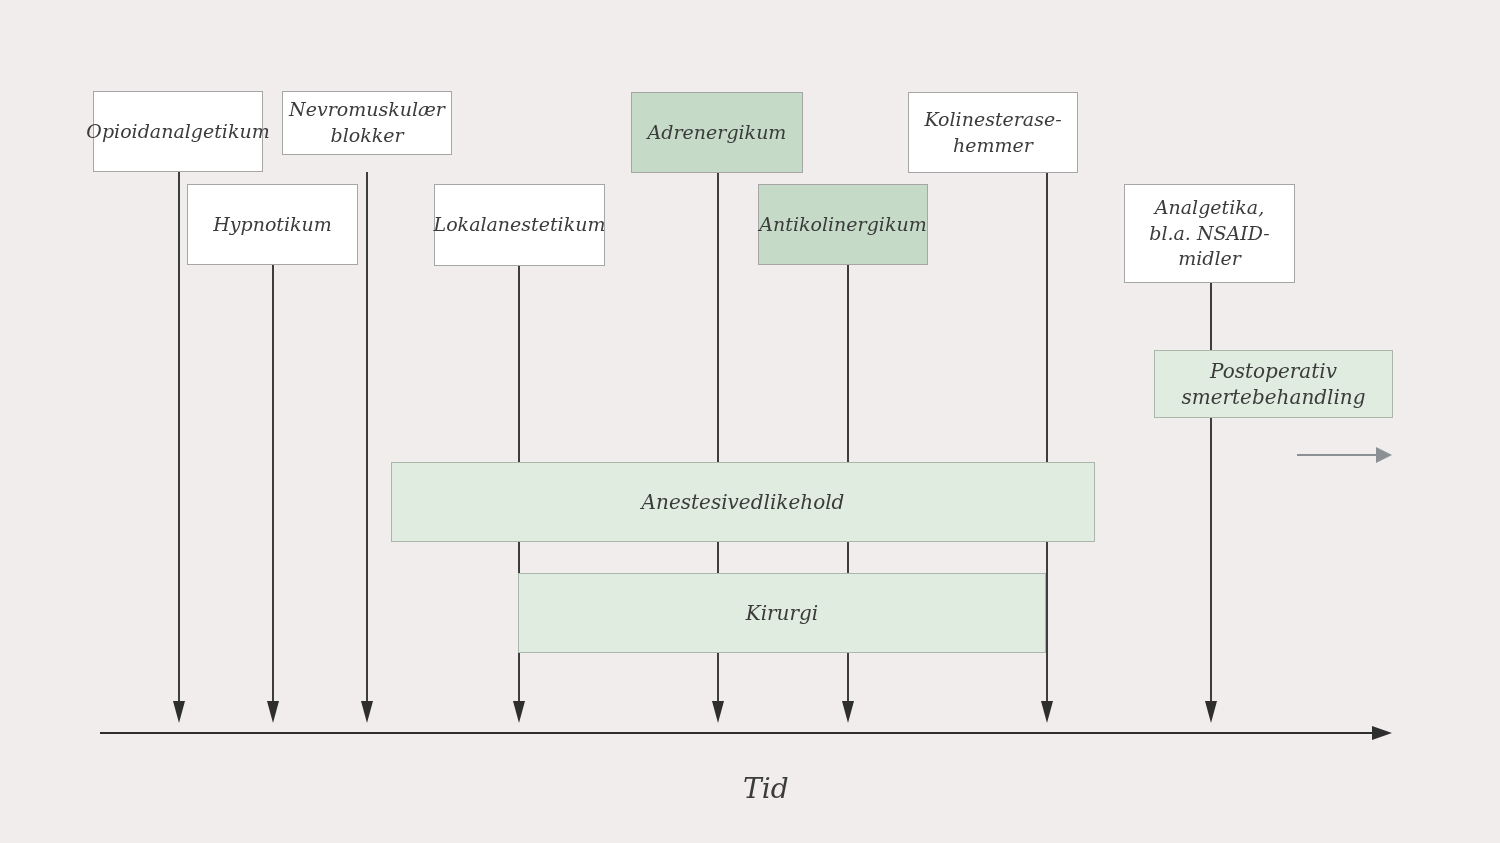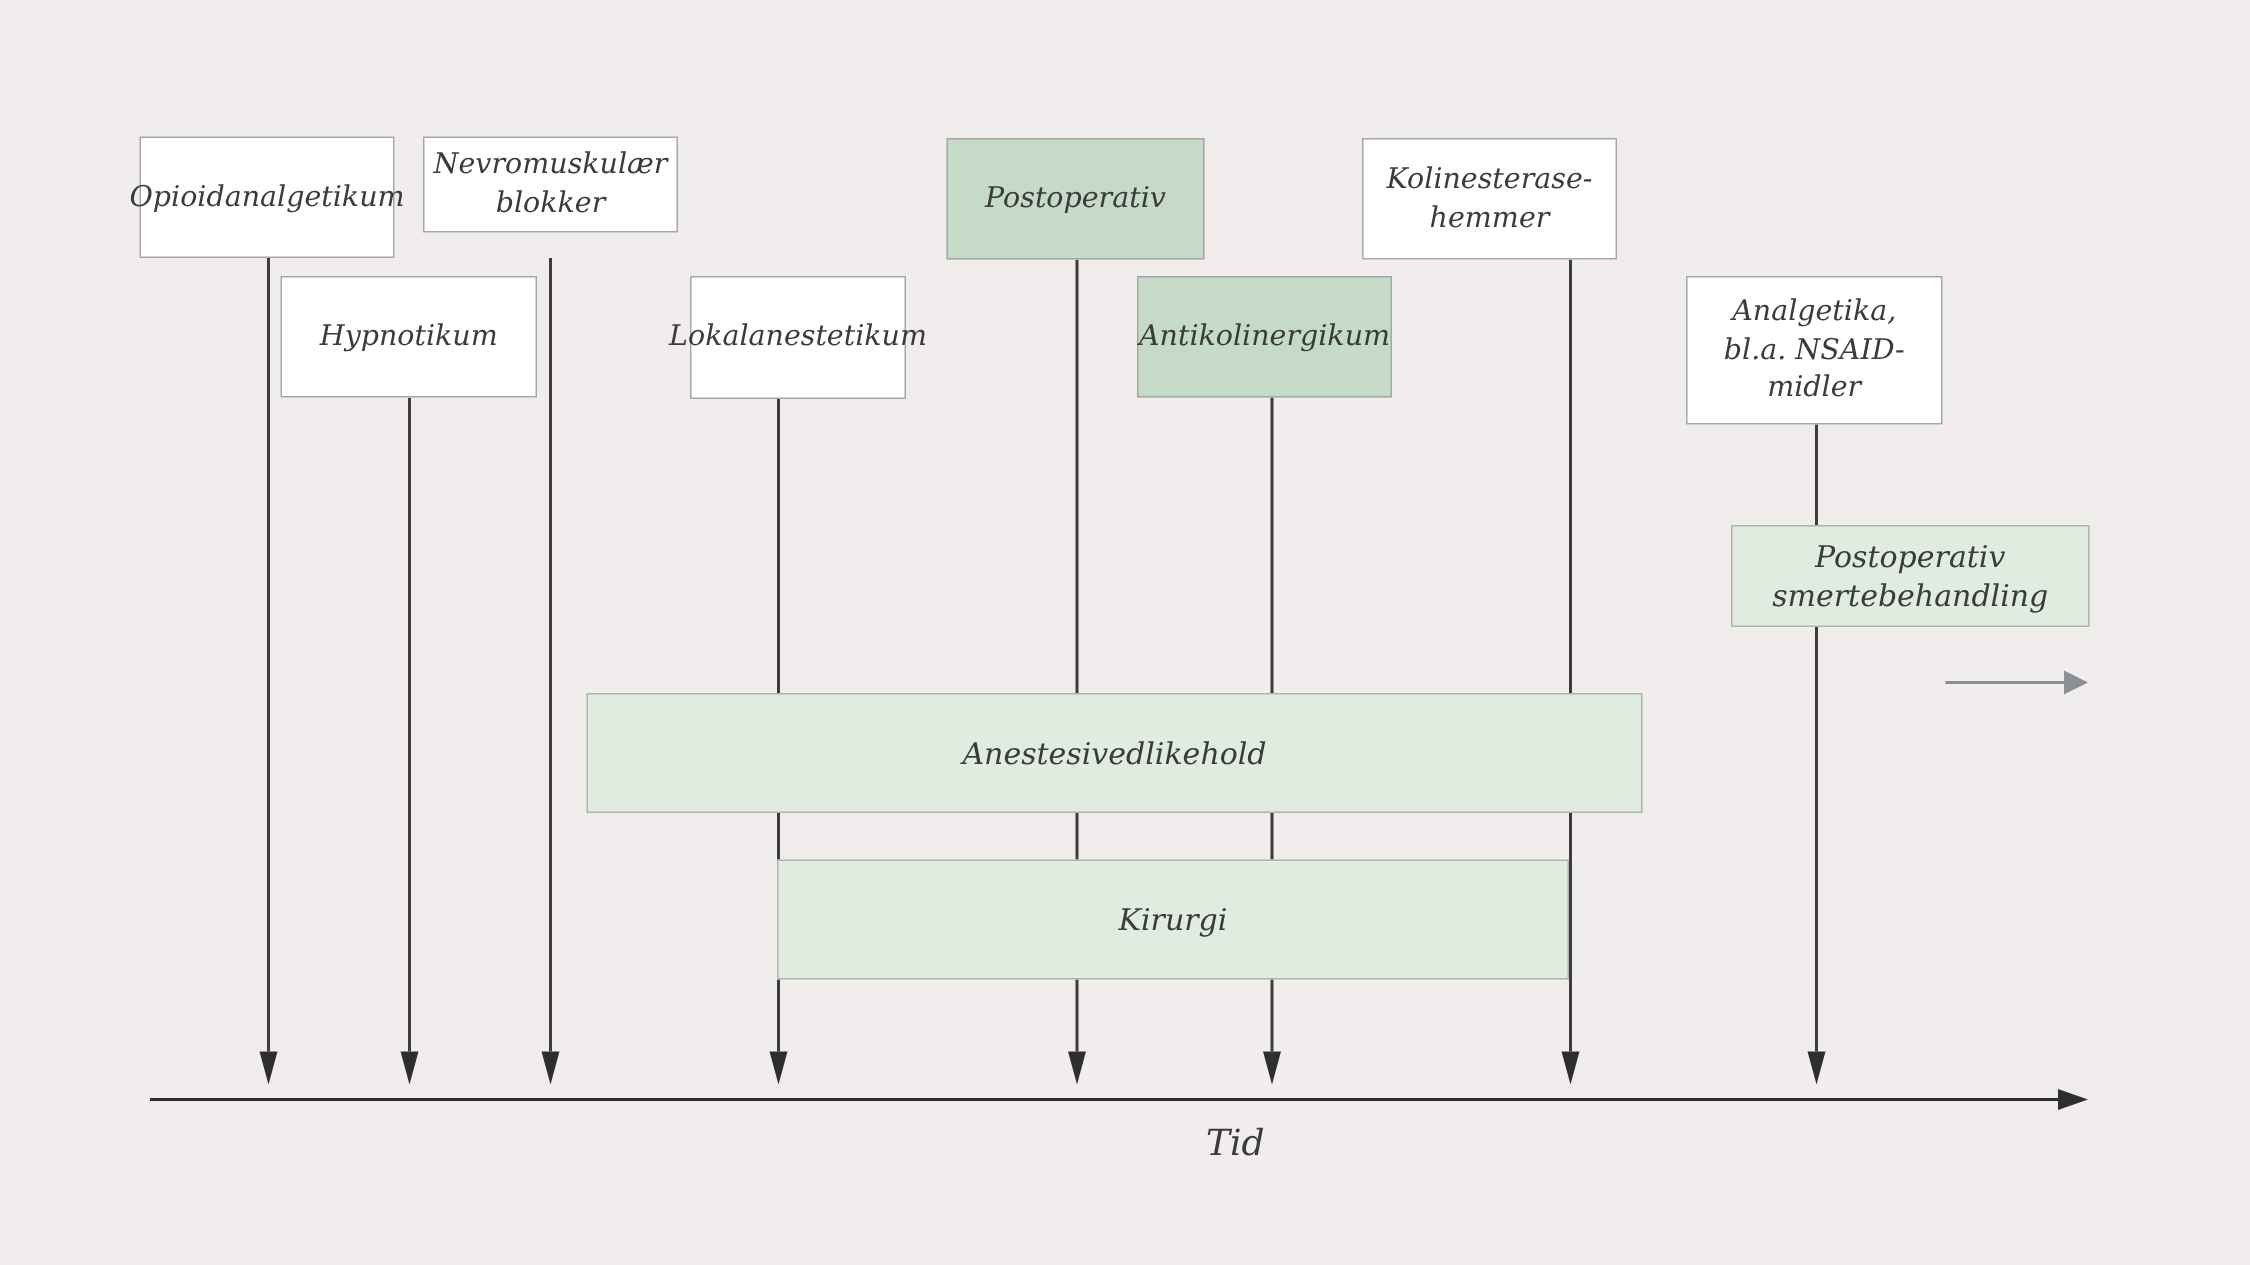--- a/index.html
+++ b/index.html
@@ -87,25 +87,25 @@
     position: absolute;
     right: -20px; top: 50%;
     transform: translateY(-50%);
     width: 0; height: 0;
     border-top: 7px solid transparent;
     border-bottom: 7px solid transparent;
     border-left: 20px solid var(--arrow-dark);
   }
   .tid-label {
     position: absolute;
-    left: 743px; top: 748px;
+    left: 743px; top: 772px;
     width: 100px;
-    text-align: right;
+    text-align: left;
     font-style: italic;
-    font-size: 24px;
+    font-size: 28px;
     color: var(--text);
     z-index: 2;
   }
   
   .gray-arrow {
     position: absolute;
     left: 1297px; top: 454px;
     width: 79px; height: 1.5px;
     background: var(--gray-arrow);
     z-index: 1;
@@ -162,25 +162,25 @@
 
   <div class="drugbox white" style="left:93px; top:91px; width:170px; height:81px">
     <span>Opioidanalgetikum</span>
   </div>
   <div class="drugbox white" style="left:282px; top:91px; width:170px; height:64px">
     <span>Nevromuskulær blokker</span>
   </div>
   <div class="drugbox white" style="left:187px; top:184px; width:171px; height:81px">
     <span>Hypnotikum</span>
   </div>
-  <div class="drugbox white" style="left:460px; top:184px; width:144px; height:82px">
+  <div class="drugbox white" style="left:434px; top:184px; width:171px; height:82px">
     <span>Lokalanestetikum</span>
   </div>
   <div class="drugbox green" style="left:631px; top:92px; width:172px; height:81px">
-    <span>Postoperativ</span>
+    <span>Adrenergikum</span>
   </div>
   <div class="drugbox green" style="left:758px; top:184px; width:170px; height:81px">
     <span>Antikolinergikum</span>
   </div>
   <div class="drugbox white" style="left:908px; top:92px; width:170px; height:81px">
     <span>Kolinesterase-hemmer</span>
   </div>
   <div class="drugbox white" style="left:1124px; top:184px; width:171px; height:99px">
     <span>Analgetika, bl.a. NSAID-midler</span>
   </div>

